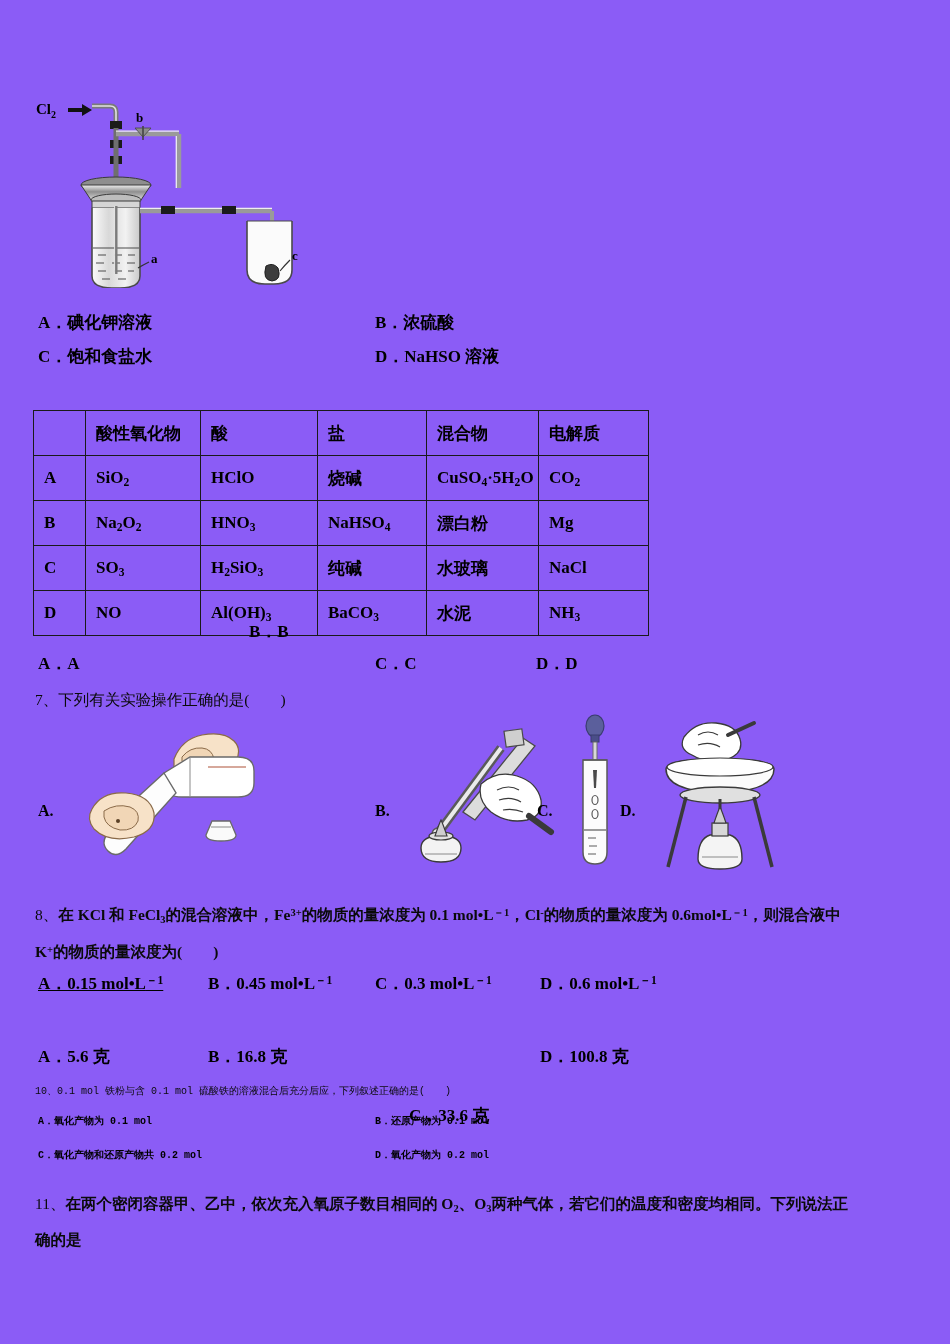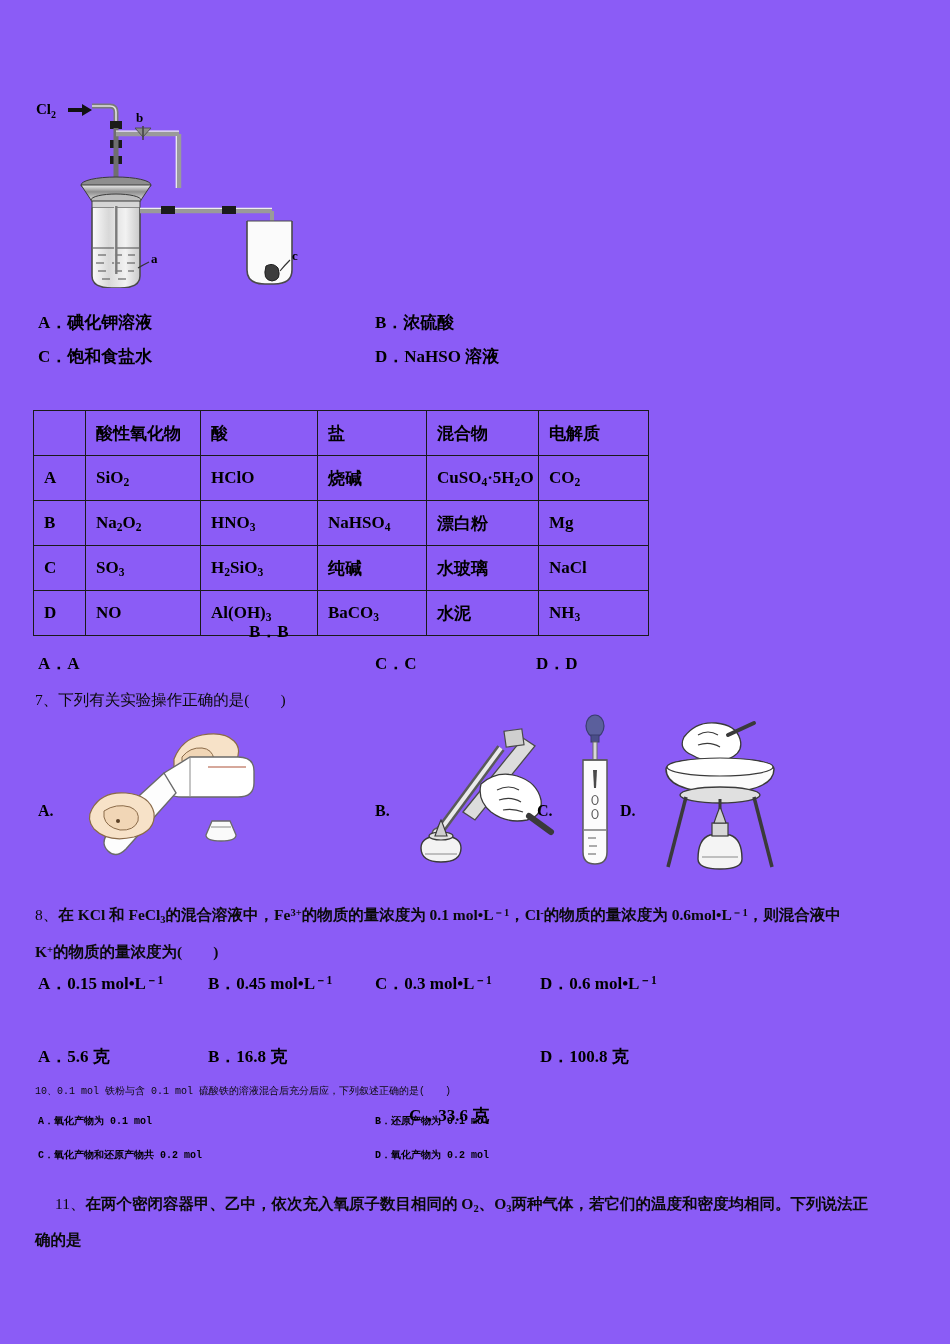--- a/index.html
+++ b/index.html
@@ -339,36 +339,36 @@
       <line x1="52" y1="140" x2="88" y2="140" stroke="#8a8a8a" stroke-width="1"></line>
     </svg>
   </div>
 
   <div class="abs qline" style="left:35px; top:903px;">
     <span>8、</span><span class="bold">在 KCl 和 FeCl<sub>3</sub>的混合溶液中，Fe<sup>3+</sup>的物质的量浓度为 0.1 mol•L<sup>－1</sup>，Cl<sup>-</sup>的物质的量浓度为 0.6mol•L<sup>－1</sup>，则混合液中</span>
   </div>
   <div class="abs qline" style="left:35px; top:940px;">
     <span class="bold">K<sup>+</sup>的物质的量浓度为(　　)</span>
   </div>
-  <div class="abs opt" style="left:38px; top:972px;">A．0.15 mol•L<sup>－1</sup></div>
+  <div class="abs opt" style="left:38px; top:972px;text-decoration:underline;">A．0.15 mol•L<sup>－1</sup></div>
   <div class="abs opt" style="left:208px; top:972px;">B．0.45 mol•L<sup>－1</sup></div>
   <div class="abs opt" style="left:375px; top:972px;">C．0.3 mol•L<sup>－1</sup></div>
   <div class="abs opt" style="left:540px; top:972px;">D．0.6 mol•L<sup>－1</sup></div>
 
   <div class="abs opt" style="left:38px; top:1045px;">A．5.6 克</div>
   <div class="abs opt" style="left:208px; top:1045px;">B．16.8 克</div>
   <div class="abs opt" style="left:375px; top:1104px;margin-left:34px;">C．33.6 克</div>
   <div class="abs opt" style="left:540px; top:1045px;">D．100.8 克</div>
 
   <div class="abs qline mono" style="left:35px; top:1084px;">
     <span>10、</span><span>0.1 mol 铁粉与含 0.1 mol 硫酸铁的溶液混合后充分后应，下列叙述正确的是(　　)</span>
   </div>
   <div class="abs opt mono" style="left:38px; top:1114px;">A．氧化产物为 0.1 mol</div>
   <div class="abs opt mono" style="left:375px; top:1114px;">B．还原产物为 0.1 mol</div>
   <div class="abs opt mono" style="left:38px; top:1148px;">C．氧化产物和还原产物共 0.2 mol</div>
   <div class="abs opt mono" style="left:375px; top:1148px;">D．氧化产物为 0.2 mol</div>
 
-  <div class="abs qline" style="left:35px; top:1192px;margin-left:20px;">
+  <div class="abs qline" style="left:35px; top:1192px;">
     <span>11、</span><span class="bold">在两个密闭容器甲、乙中，依次充入氧原子数目相同的 O<sub>2</sub>、O<sub>3</sub>两种气体，若它们的温度和密度均相同。下列说法正</span>
   </div>
   <div class="abs qline bold" style="left:35px; top:1228px;">确的是</div>
 
 </div>
 
 </body></html>

